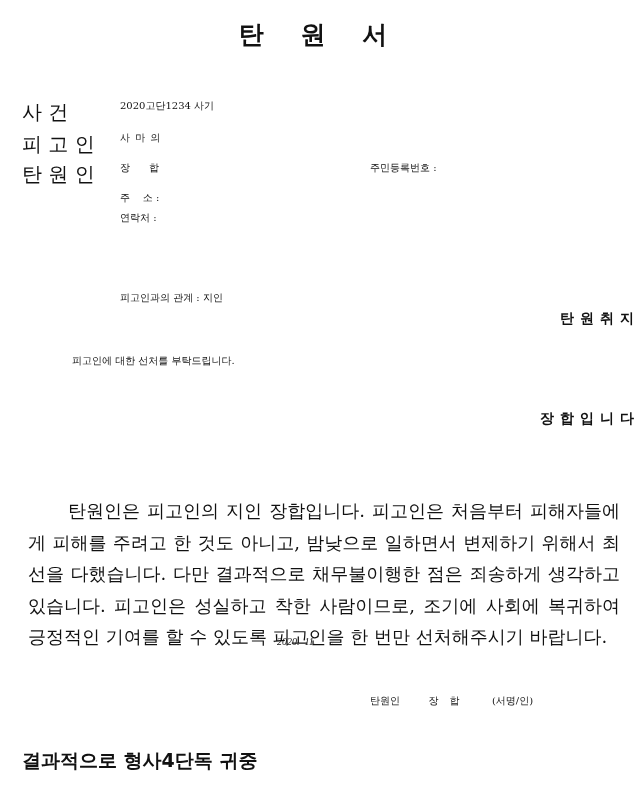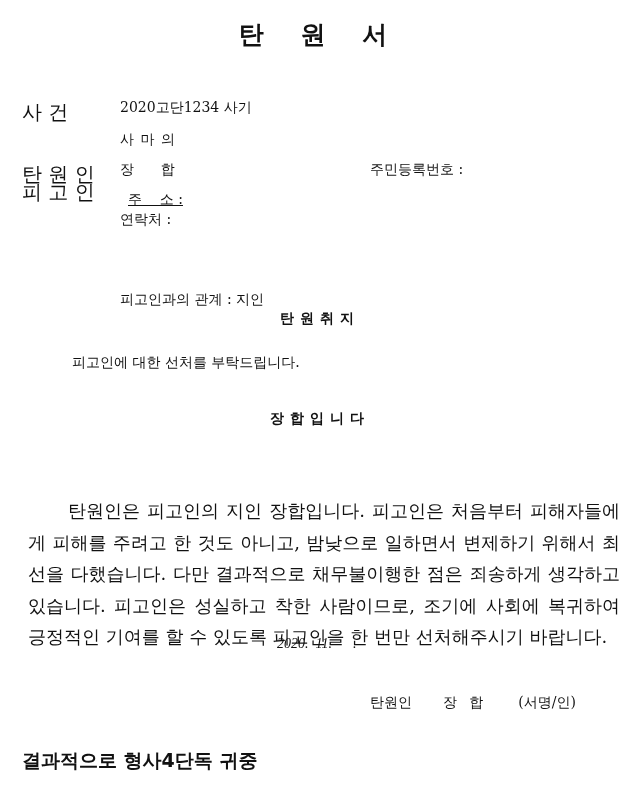--- a/index.html
+++ b/index.html
@@ -9,23 +9,23 @@
       color: #111111;
     }
     .abs { position: absolute; white-space: nowrap; }
     .title {
       left: 0; width: 640px; top: 18px; text-align: center;
       font-size: 25px; font-weight: bold; letter-spacing: 14px;
       font-family: "DejaVu Sans", "Liberation Sans", sans-serif;
     }
     .field-label { left: 22px; font-size: 20px; }
     .field-label span { display: inline-block; }
-    .val { font-size: 14px; text-align: center; }
+    .val { font-size: 10px; text-align: center; }
     .section-head {
-      left: 0; width: 640px; text-align: center;
+      left: 0; width: 640px; text-align: right;
       font-size: 14px; font-weight: bold; letter-spacing: 6px;
       font-family: "DejaVu Sans", "Liberation Sans", sans-serif;
     }
     .para {
       left: 28px; width: 592px; font-size: 18px;
       line-height: 31.5px; white-space: normal;
       text-align: justify; text-align-last: left; margin-top: 44px;
     }
     .court {
       left: 22px; top: 748px; font-size: 19px; font-weight: bold;
@@ -41,41 +41,41 @@
   <div class="abs title">탄 원 서</div>
 
   <div class="abs field-label" style="top:99px;">
     <span class="spread3" style="width:60px;">
       <span>사</span>
       <span>건</span>
     </span>
   </div>
   <div class="abs val" style="left:120px; top:99px;">2020고단1234 사기</div>
 
-  <div class="abs field-label" style="top:131px;margin-top:48px;">
+  <div class="abs field-label" style="top:131px;">
     <span class="spread3">
       <span>피</span>
       <span>고</span>
       <span>인</span>
     </span>
   </div>
   <div class="abs val" style="left:120px; top:131px; letter-spacing:1px;">사 마 의</div>
 
   <div class="abs field-label" style="top:161px;">
     <span class="spread3">
       <span>탄</span>
       <span>원</span>
       <span>인</span>
     </span>
   </div>
   <div class="abs val" style="left:120px; top:161px; white-space:pre;">장      합</div>
   <div class="abs val" style="left:370px; top:161px;">주민등록번호 :</div>
   <div class="abs val" style="left:480px; top:161px;"></div>
 
-  <div class="abs val" style="left:128px; top:191px; white-space:pre;text-decoration:underline;">주    소 :</div>
+  <div class="abs val" style="left:120px; top:191px; white-space:pre;">주    소 :</div>
   <div class="abs val" style="left:190px; top:191px;"></div>
 
   <div class="abs val" style="left:120px; top:211px;">연락처 :</div>
   <div class="abs val" style="left:190px; top:221px;"></div>
 
   <div class="abs val" style="left:120px; top:250px;margin-top:41px;">
     <span style="white-space:pre;">피고인과의 관계 : </span><span>지인</span>
   </div>
 
   <div class="abs section-head" style="top:310px;">탄원취지</div>

